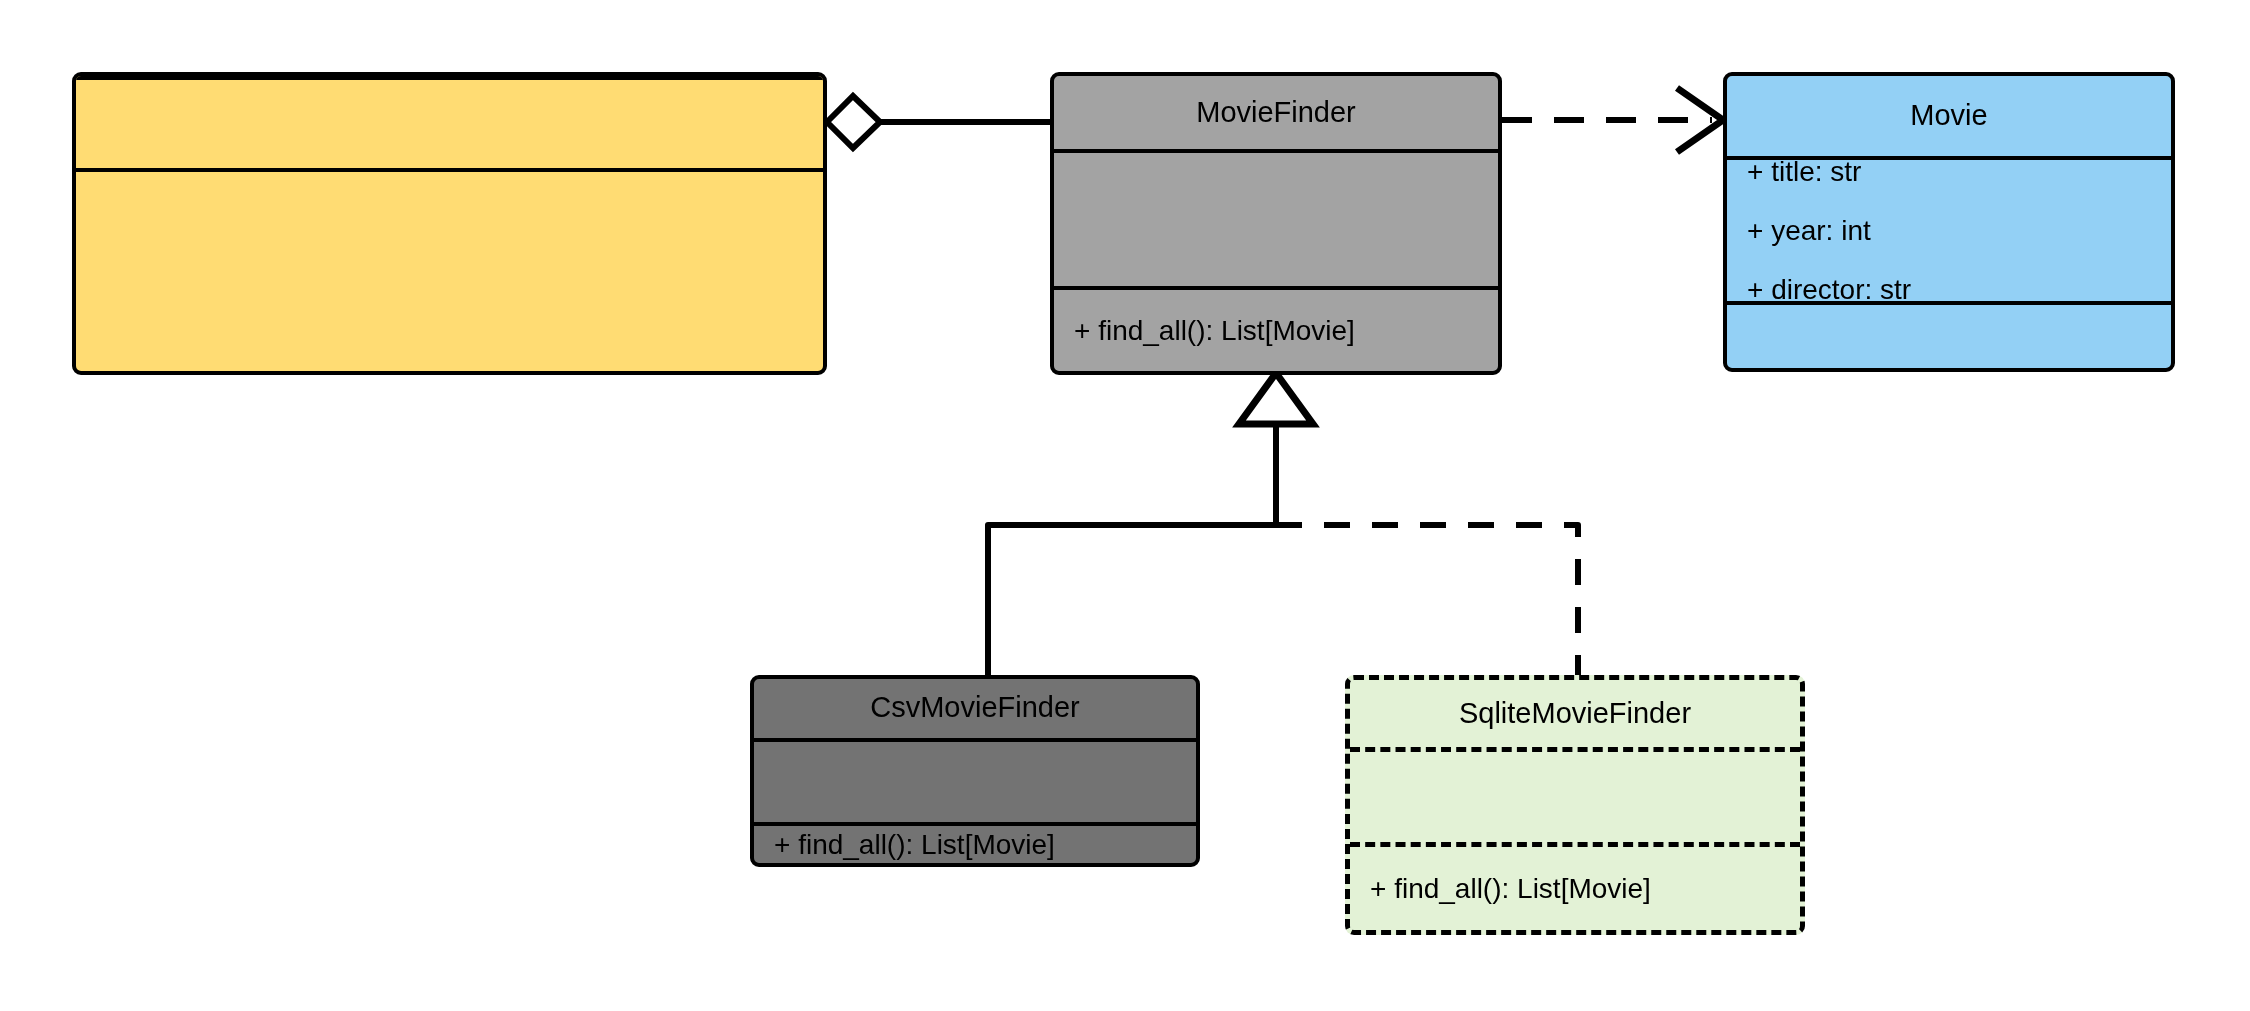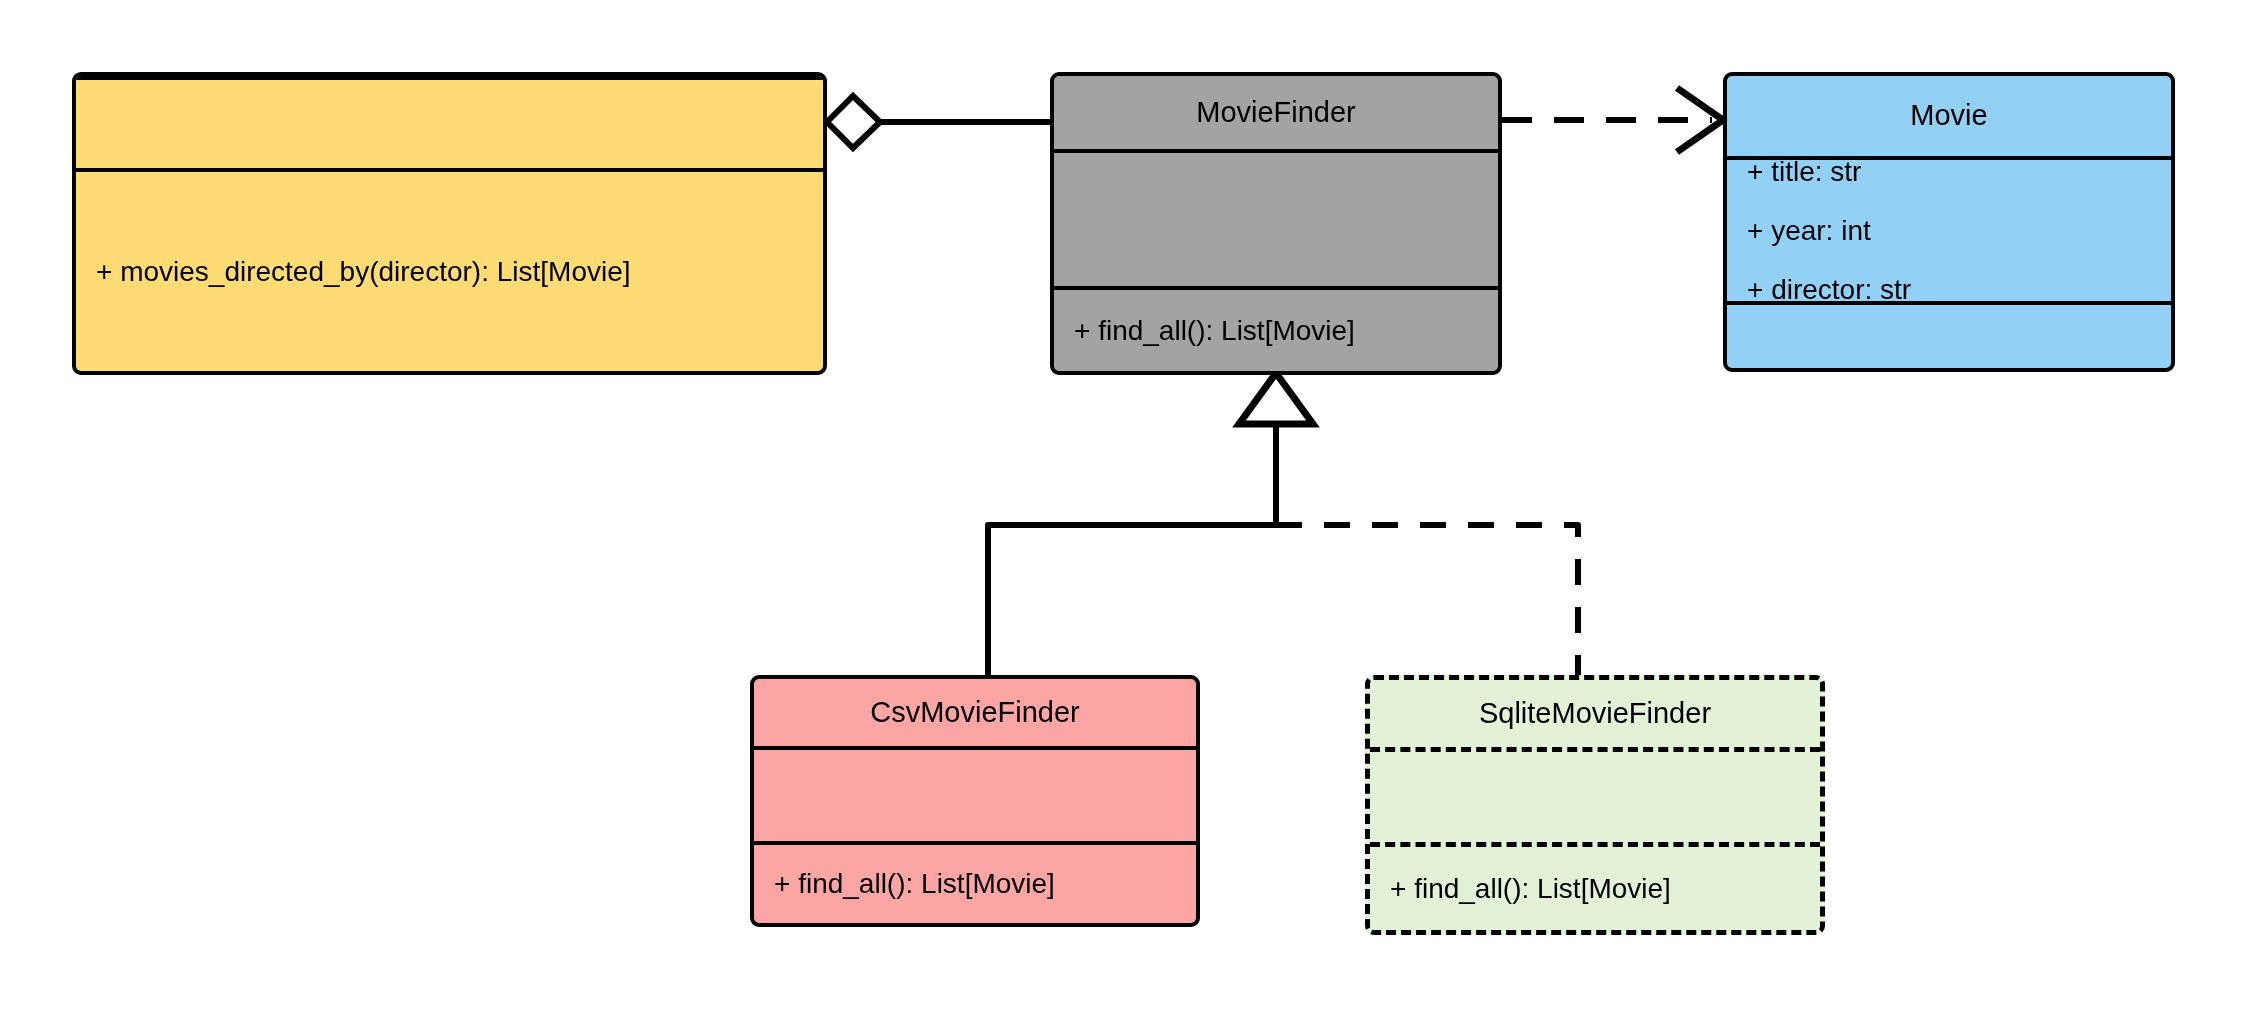--- a/index.html
+++ b/index.html
@@ -30,21 +30,20 @@
     border: 4px solid #000000;
     border-radius: 9px;
     display: flex;
     flex-direction: column;
     overflow: hidden;
     z-index: 2;
   }
   .uml-class.planned {
     border-style: dashed;
     border-width: 5px;
-    margin-left: 20px;
   }
   .compartment {
     box-sizing: border-box;
     display: flex;
     flex-direction: column;
     justify-content: center;
   }
   .compartment.name-compartment {
     align-items: center;
     justify-content: center;
@@ -101,21 +100,20 @@
 
       <path d="M 1276 525 L 1578 525 L 1578 675" fill="none" stroke="#000000" stroke-width="6" stroke-dasharray="26,22" stroke-linejoin="round"></path>
 
       <polygon points="1276,373 1313,424 1239,424" fill="#ffffff" stroke="#000000" stroke-width="7" stroke-linejoin="miter"></polygon>
     </g>
   </svg>
 
   <div class="uml-class" style="left:72px; top:72px; width:755px; height:303px; background:#FFDC73;">
     <div class="compartment divided member-list empty" style="height:92px;"></div>
     <div class="compartment divided member-list" style="flex:1;">
-      <div class="member">+ movies_directed_by(director): List[Movie]</div>
     </div>
   </div>
 
   <div class="uml-class" style="left:1050px; top:72px; width:452px; height:303px; background:#a3a3a3;">
     <div class="compartment name-compartment" style="height:73px;">
       <span class="class-name">MovieFinder</span>
     </div>
     <div class="compartment divided member-list empty" style="height:137px;"></div>
     <div class="compartment divided member-list" style="flex:1;">
       <div class="member">+ find_all(): List[Movie]</div>
@@ -127,21 +125,21 @@
       <span class="class-name">Movie</span>
     </div>
     <div class="compartment divided member-list" style="height:145px;">
       <div class="member">+ title: str</div>
       <div class="member">+ year: int</div>
       <div class="member">+ director: str</div>
     </div>
     <div class="compartment divided member-list empty" style="flex:1;"></div>
   </div>
 
-  <div class="uml-class" style="left:750px; top:675px; width:450px; height:252px; background:#fca5a5;">
+  <div class="uml-class" style="left:750px; top:675px; width:450px; height:192px; background:#737373;">
     <div class="compartment name-compartment" style="height:67px;">
       <span class="class-name">CsvMovieFinder</span>
     </div>
     <div class="compartment divided member-list empty" style="height:95px;"></div>
     <div class="compartment divided member-list" style="flex:1;">
       <div class="member">+ find_all(): List[Movie]</div>
     </div>
   </div>
 
   <div class="uml-class planned" style="left:1345px; top:675px; width:460px; height:260px; background:#E3F2D6;">

